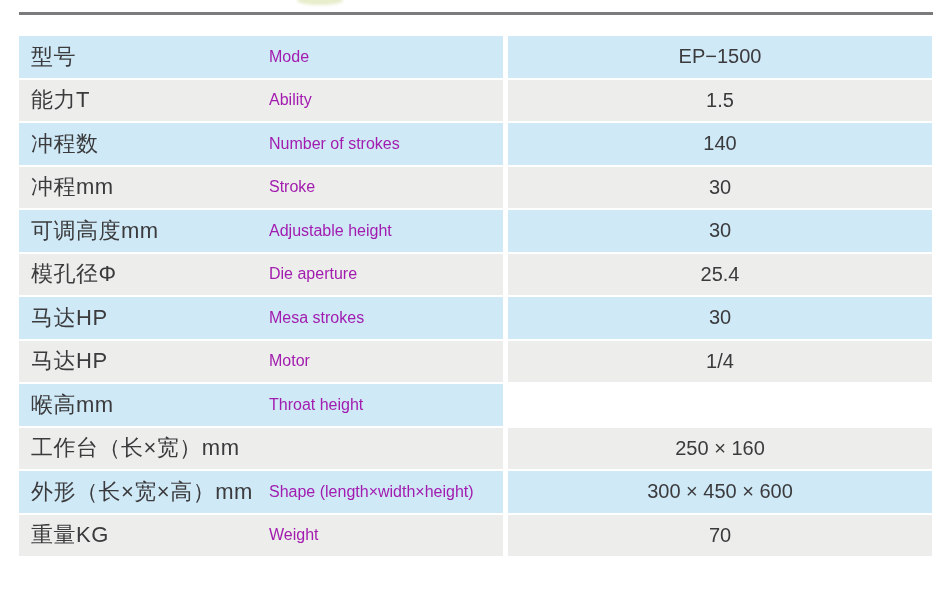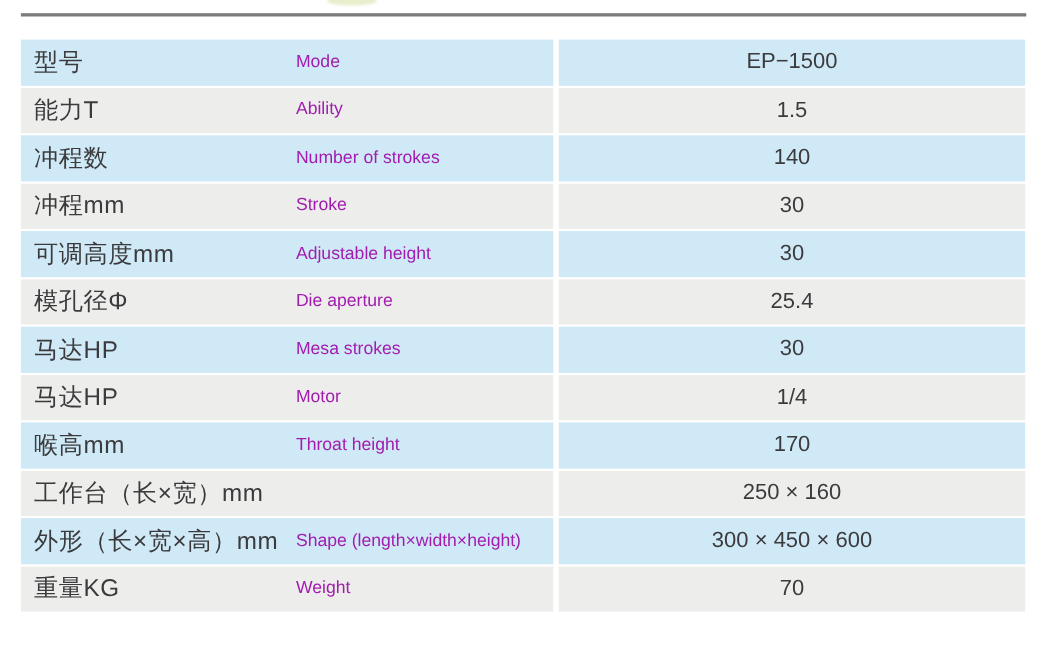--- a/index.html
+++ b/index.html
@@ -181,23 +181,20 @@
       <span class="val">1/4</span>
     </div>
   </div>
 
   <div class="row blue">
     <div class="cell-labels">
       <span class="cn">喉高mm</span>
       <span class="en">Throat height</span>
     </div>
     <div class="col-gap"></div>
-    <div class="cell-value">
-      <span class="val">170</span>
-    </div>
   </div>
 
   <div class="row gray">
     <div class="cell-labels">
       <span class="cn">工作台（长×宽）mm</span>
     </div>
     <div class="col-gap"></div>
     <div class="cell-value">
       <span class="val">250 × 160</span>
     </div>

